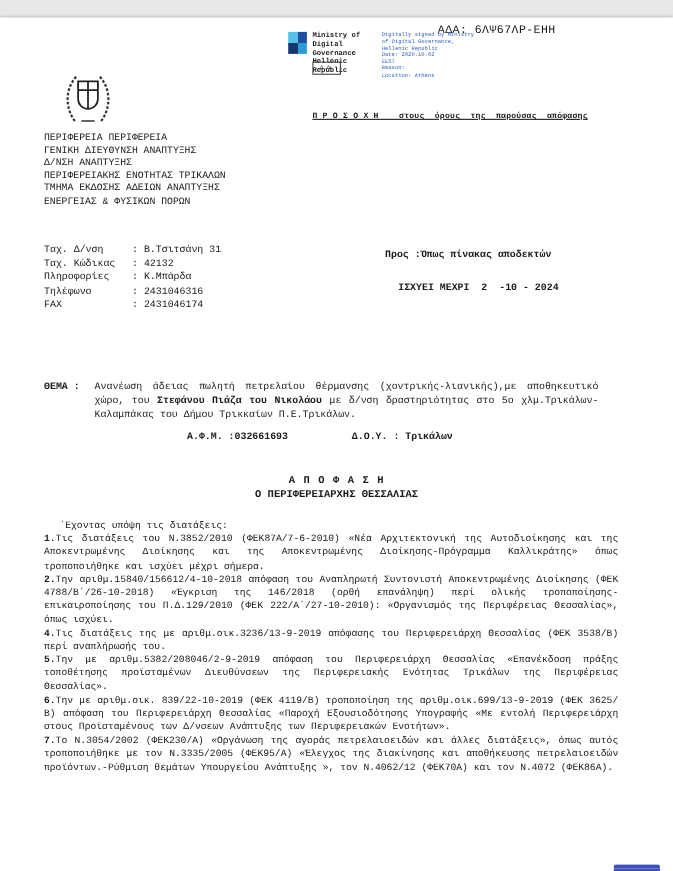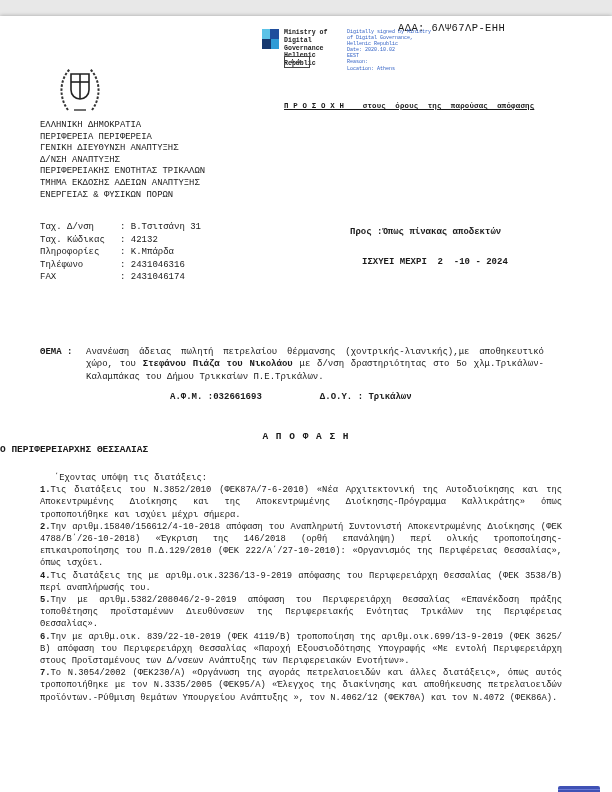--- a/index.html
+++ b/index.html
@@ -46,21 +46,21 @@
 
   .subject{position:absolute;left:40px;top:330px;width:520px;display:flex;font-size:9px;line-height:12.3px;}
   .subj-label{width:46px;flex:0 0 auto;font-weight:bold;}
   .subj-text{width:458px;text-align:justify;}
   .subj-name{font-weight:bold;}
 
   .afm-row{position:absolute;left:170px;top:376px;font-size:9px;font-weight:bold;display:flex;gap:58px;}
 
   .decision-title{position:absolute;left:0;top:415px;width:612px;text-align:center;
     font-size:9.5px;font-weight:bold;letter-spacing:1px;}
-  .decision-subtitle{position:absolute;left:0;top:428px;width:612px;
+  .decision-subtitle{position:absolute;left:0;top:428px;width:612px;text-align:center;
     font-size:9.5px;font-weight:bold;}
 
   .body{position:absolute;left:40px;top:456px;width:522px;font-size:8.8px;line-height:12.2px;text-align:justify;}
   .body p{margin:0;}
   .intro{margin-left:14px !important;text-align:left;}
   .inum{font-weight:bold;}
 
   .footer-badge{position:absolute;right:12px;bottom:6px;width:42px;height:16px;border-radius:2px;
     background:repeating-linear-gradient(180deg,#3f51b5 0 3px,#6b7bd6 3px 4px);}
 </style>
@@ -95,21 +95,20 @@
   <svg class="emblem" viewBox="0 0 48 50">
     <path d="M12 46 C3 34 3 16 14 5" fill="none" stroke="#333" stroke-width="2" stroke-dasharray="2.5 1.6"></path>
     <path d="M36 46 C45 34 45 16 34 5" fill="none" stroke="#333" stroke-width="2" stroke-dasharray="2.5 1.6"></path>
     <path d="M15 10 h18 v16 a9 9 0 0 1 -18 0 z" fill="none" stroke="#222" stroke-width="1.6"></path>
     <line x1="24" y1="10" x2="24" y2="35" stroke="#222" stroke-width="1.6"></line>
     <line x1="15" y1="18" x2="33" y2="18" stroke="#222" stroke-width="1.6"></line>
     <path d="M18 46 h12" stroke="#333" stroke-width="1.4"></path>
   </svg>
 
   <div class="letterhead">
-    <div>ΕΛΛΗΝΙΚΗ ΔΗΜΟΚΡΑΤΙΑ</div>
     <div>ΠΕΡΙΦΕΡΕΙΑ ΠΕΡΙΦΕΡΕΙΑ</div>
     <div>ΓΕΝΙΚΗ ΔΙΕΥΘΥΝΣΗ ΑΝΑΠΤΥΞΗΣ</div>
     <div>Δ/ΝΣΗ ΑΝΑΠΤΥΞΗΣ</div>
     <div>ΠΕΡΙΦΕΡΕΙΑΚΗΣ ΕΝΟΤΗΤΑΣ ΤΡΙΚΑΛΩΝ</div>
     <div>ΤΜΗΜΑ ΕΚΔΟΣΗΣ ΑΔΕΙΩΝ ΑΝΑΠΤΥΞΗΣ</div>
     <div>ΕΝΕΡΓΕΙΑΣ &amp; ΦΥΣΙΚΩΝ ΠΟΡΩΝ</div>
   </div>
 
 
   <div class="contact">

